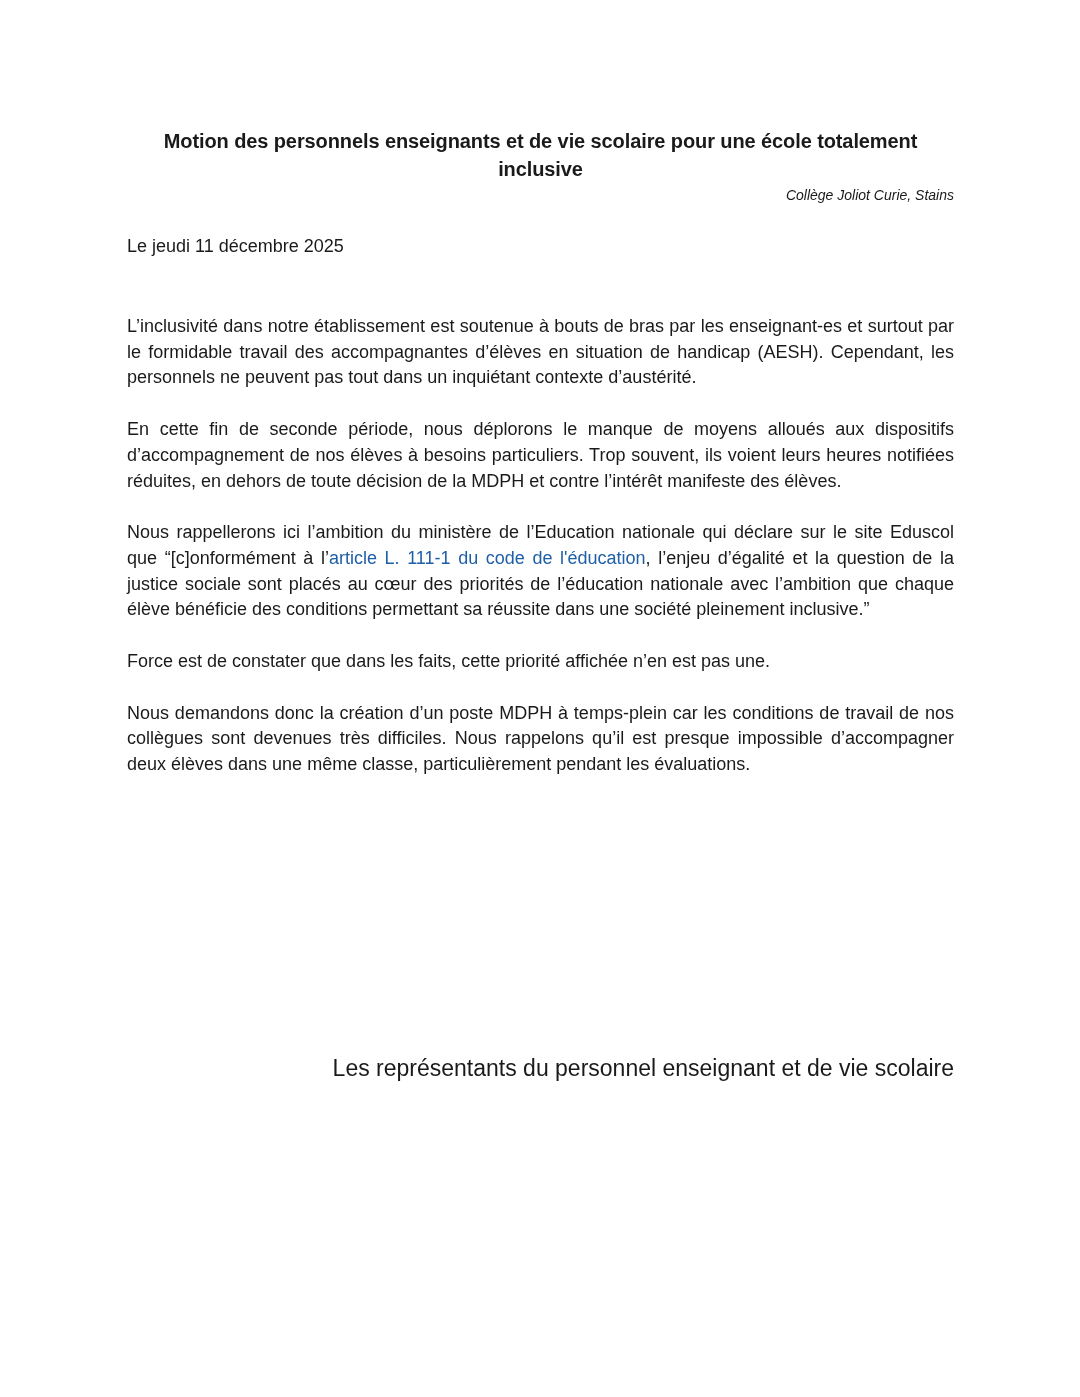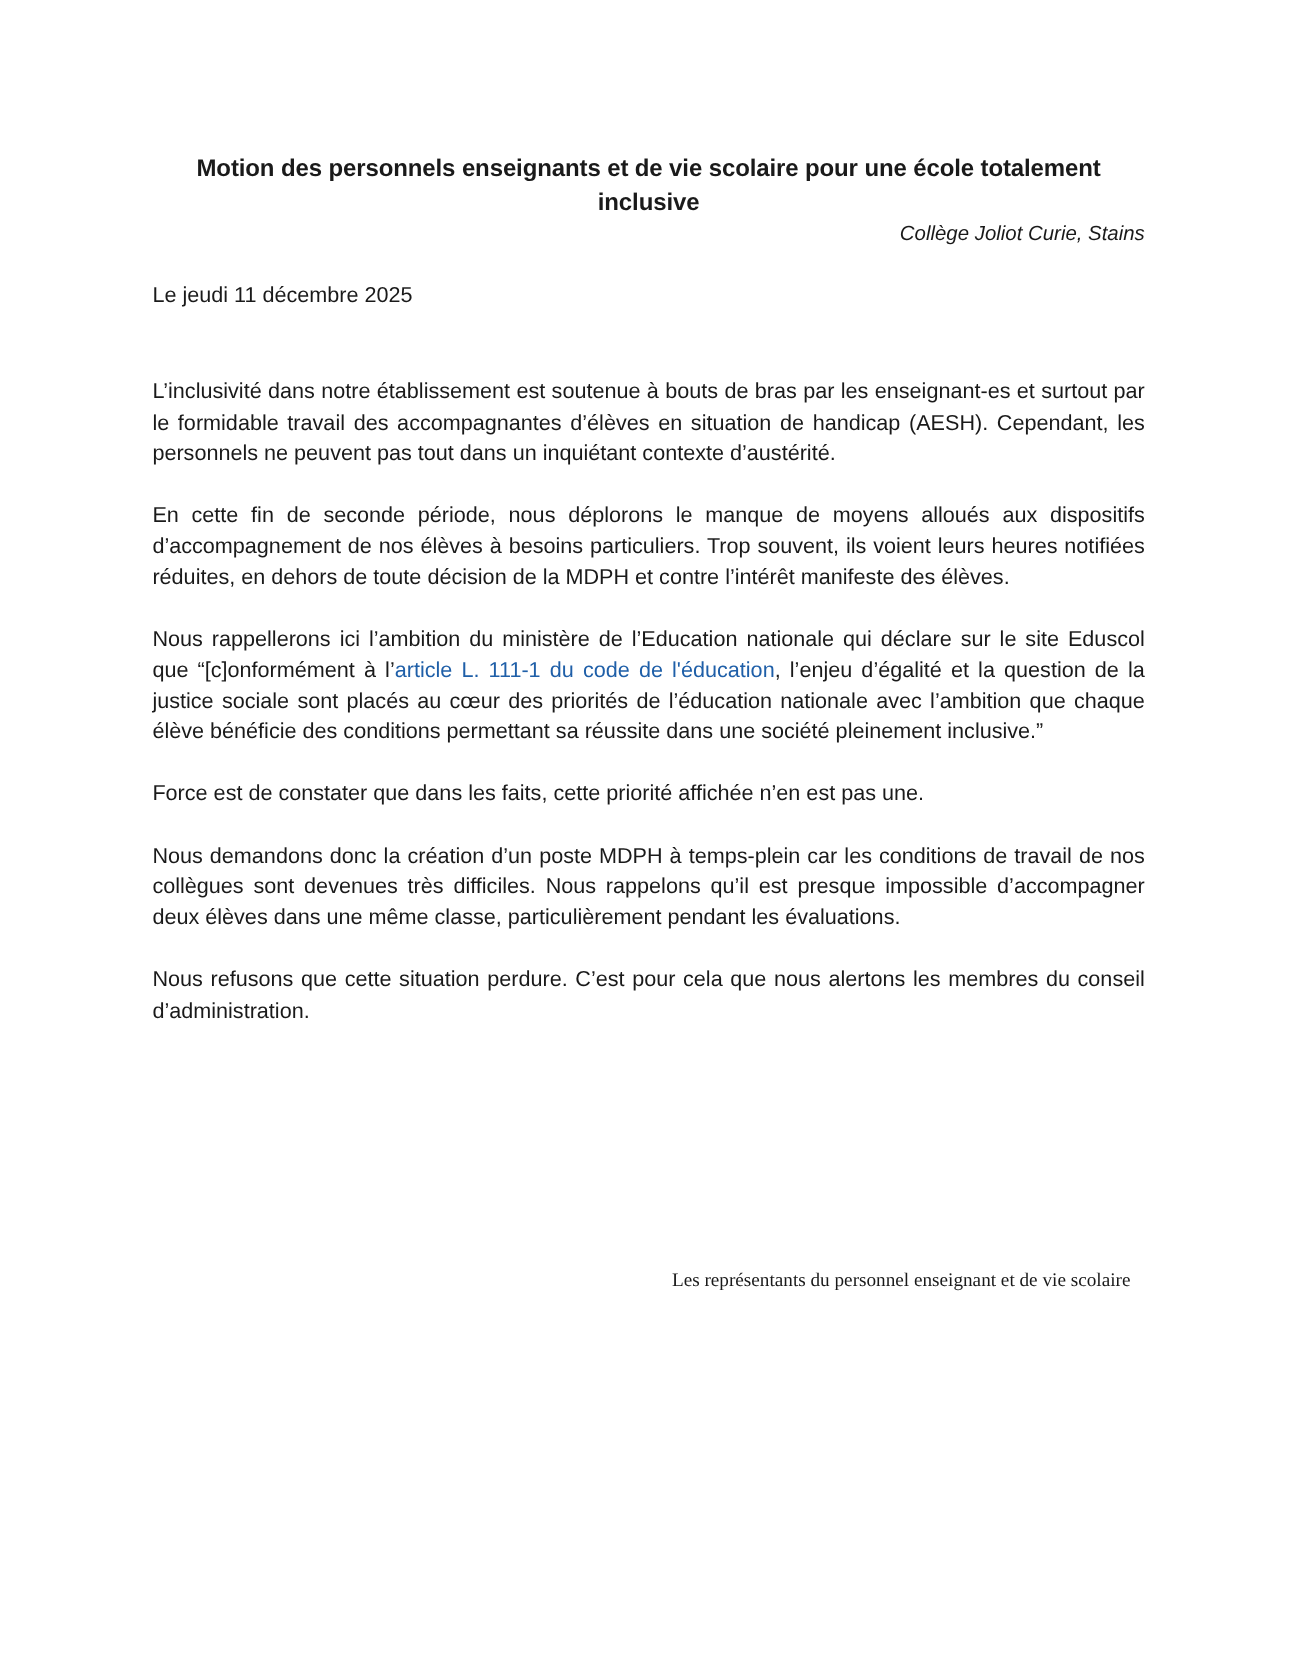--- a/index.html
+++ b/index.html
@@ -1,38 +1,37 @@
 <!DOCTYPE html>
 <html><head>
 <meta charset="utf-8">
 <style>
   html, body { margin: 0; padding: 0; background: #ffffff; }
   body { width: 1080px; height: 1397px; position: relative; overflow: hidden;
          font-family: "Liberation Sans", sans-serif; color: #1a1a1a; }
   .page { position: absolute; left: 127px; top: 0; width: 827px; }
   .title { position: absolute; top: 127px; left: 0; width: 827px; text-align: center;
            font-weight: bold; font-size: 20px; line-height: 28px; letter-spacing: -0.1px; }
-  .place { position: absolute; top: 182px; right: 0; font-style: italic; font-size: 17px; line-height: 26px; }
+  .place { position: absolute; top: 182px; right: 0; font-style: italic; font-size: 14px; line-height: 26px; }
   .date { position: absolute; top: 233px; left: 0; font-size: 18px; line-height: 26px; }
   .body { position: absolute; top: 310px; left: 0; width: 827px; }
   .para { margin: 4px 0 26px 0; font-size: 18px; line-height: 25.7px; text-align: justify; }
   .link { color: #1f5fa8; text-decoration: none; }
-  .sign { position: absolute; top: 1055px; right: 12px; font-size: 16px; line-height: 26px; font-family: Liberation Serif, serif; }
+  .sign { position: absolute; top: 1055px; right: 0; font-size: 23px; line-height: 26px; }
 </style>
 </head>
 <body>
 
 <div class="page">
   <div class="title">Motion des personnels enseignants et de vie scolaire pour une école totalement inclusive</div>
   <div class="place">Collège Joliot Curie, Stains</div>
   <div class="date">Le jeudi 11 décembre 2025</div>
 
   <div class="body">
     <p class="para">L’inclusivité dans notre établissement est soutenue à bouts de bras par les enseignant-es et surtout par le formidable travail des accompagnantes d’élèves en situation de handicap (AESH). Cependant, les personnels ne peuvent pas tout dans un inquiétant contexte d’austérité.</p>
     <p class="para">En cette fin de seconde période, nous déplorons le manque de moyens alloués aux dispositifs d’accompagnement de nos élèves à besoins particuliers. Trop souvent, ils voient leurs heures notifiées réduites, en dehors de toute décision de la MDPH et contre l’intérêt manifeste des élèves.</p>
     <p class="para"><span>Nous rappellerons ici l’ambition du ministère de l’Education nationale qui déclare sur le site Eduscol que “[c]onformément à l’</span><a class="link" style="color: rgb(31, 95, 168);">article L. 111-1 du code de l'éducation</a><span>, l’enjeu d’égalité et la question de la justice sociale sont placés au cœur des priorités de l’éducation nationale avec l’ambition que chaque élève bénéficie des conditions permettant sa réussite dans une société pleinement inclusive.”</span></p>
     <p class="para">Force est de constater que dans les faits, cette priorité affichée n’en est pas une.</p>
     <p class="para">Nous demandons donc la création d’un poste MDPH à temps-plein car les conditions de travail de nos collègues sont devenues très difficiles. Nous rappelons qu’il est presque impossible d’accompagner deux élèves dans une même classe, particulièrement pendant les évaluations.</p>
-    <p class="para">Nous refusons que cette situation perdure. C’est pour cela que nous alertons les membres du conseil d’administration.</p>
   </div>
 
   <div class="sign">Les représentants du personnel enseignant et de vie scolaire</div>
 </div>
 
 </body></html>

